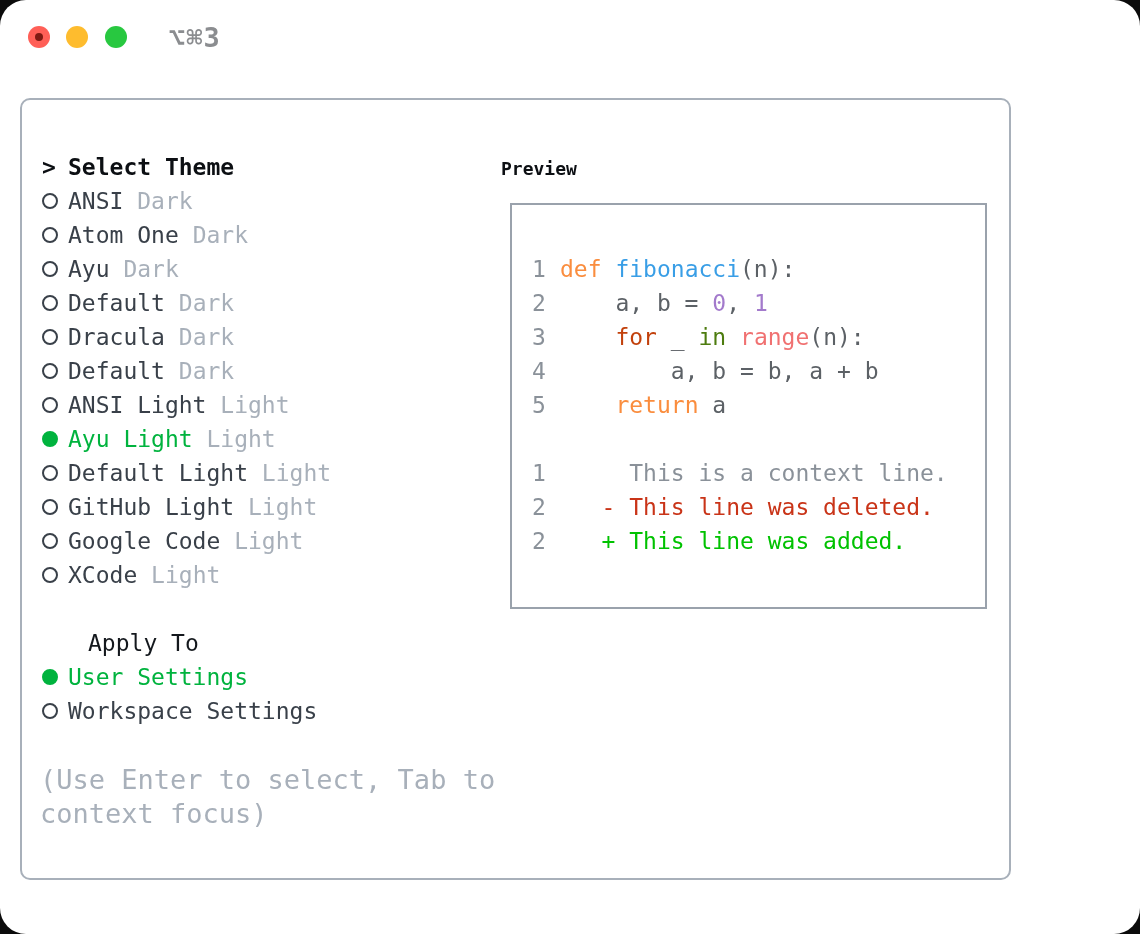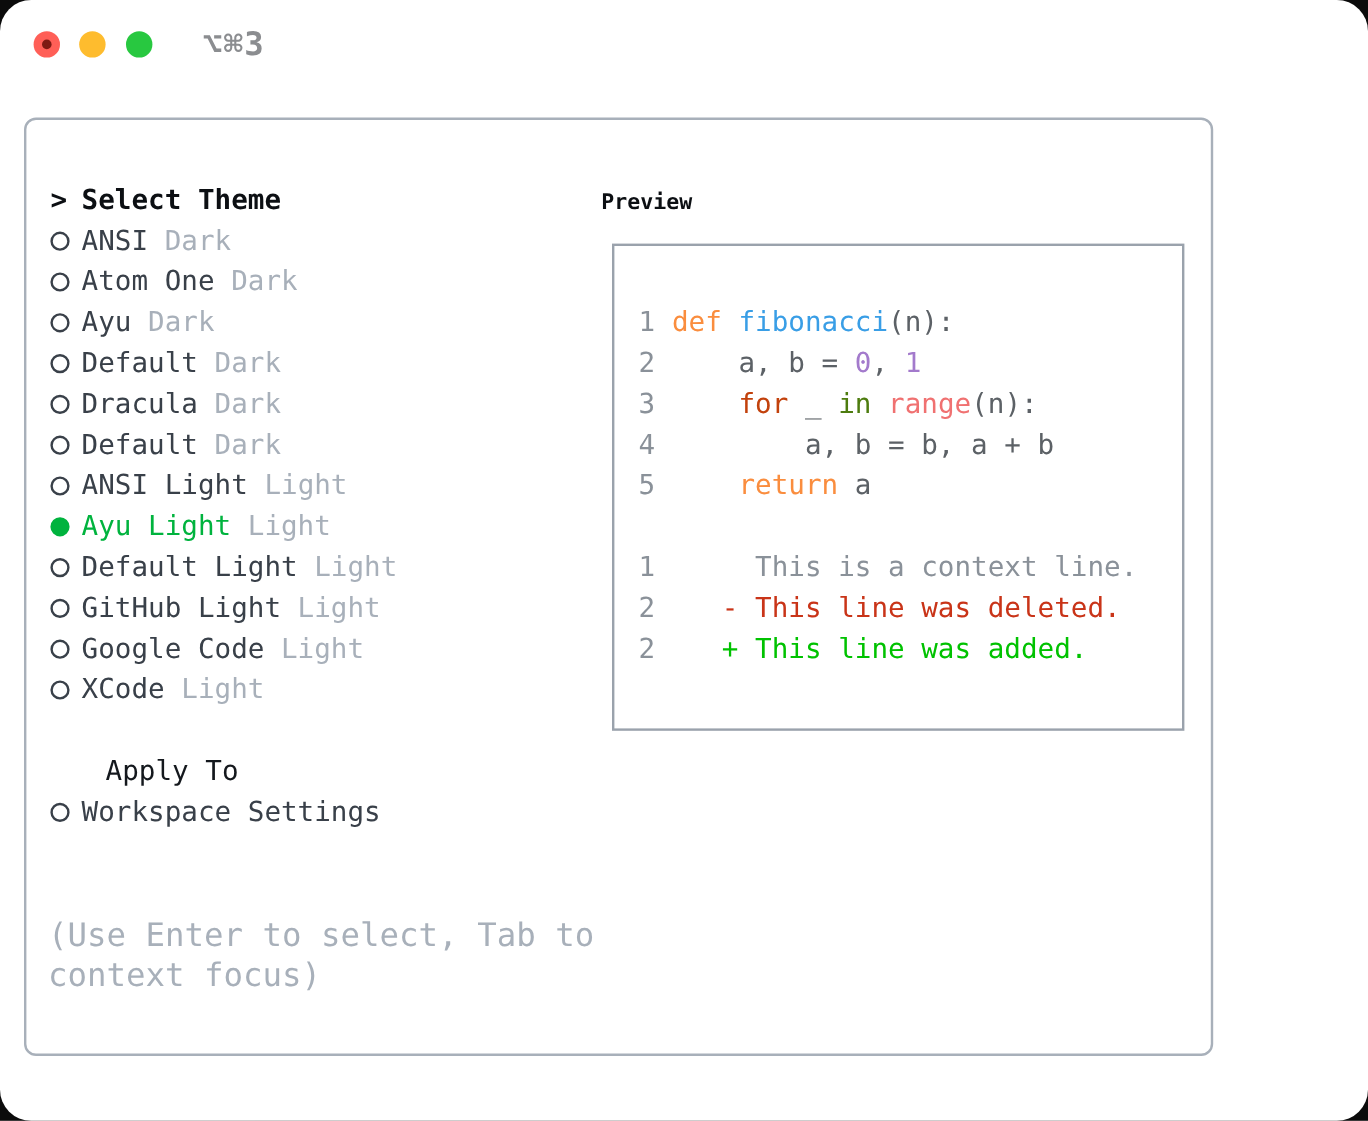--- a/index.html
+++ b/index.html
@@ -164,20 +164,26 @@
           <span class="variant">Light</span>
         </div>
       </div>
 
     <div class="apply-block">
       <div class="row">
         <span class="marker"></span>
         <span class="apply-header">Apply To</span>
       </div>
 
+    <div class="row">
+          <span class="marker">
+            <span class="dot filled"></span>
+          </span>
+          <span class="tname sel">User Settings</span>
+        </div>
         <div class="row">
           <span class="marker">
             <span class="dot"></span>
           </span>
           <span class="tname">Workspace Settings</span>
         </div>
       </div>
 
     <div class="hint-block">
       <div class="hint-line">(Use Enter to select, Tab to</div>

